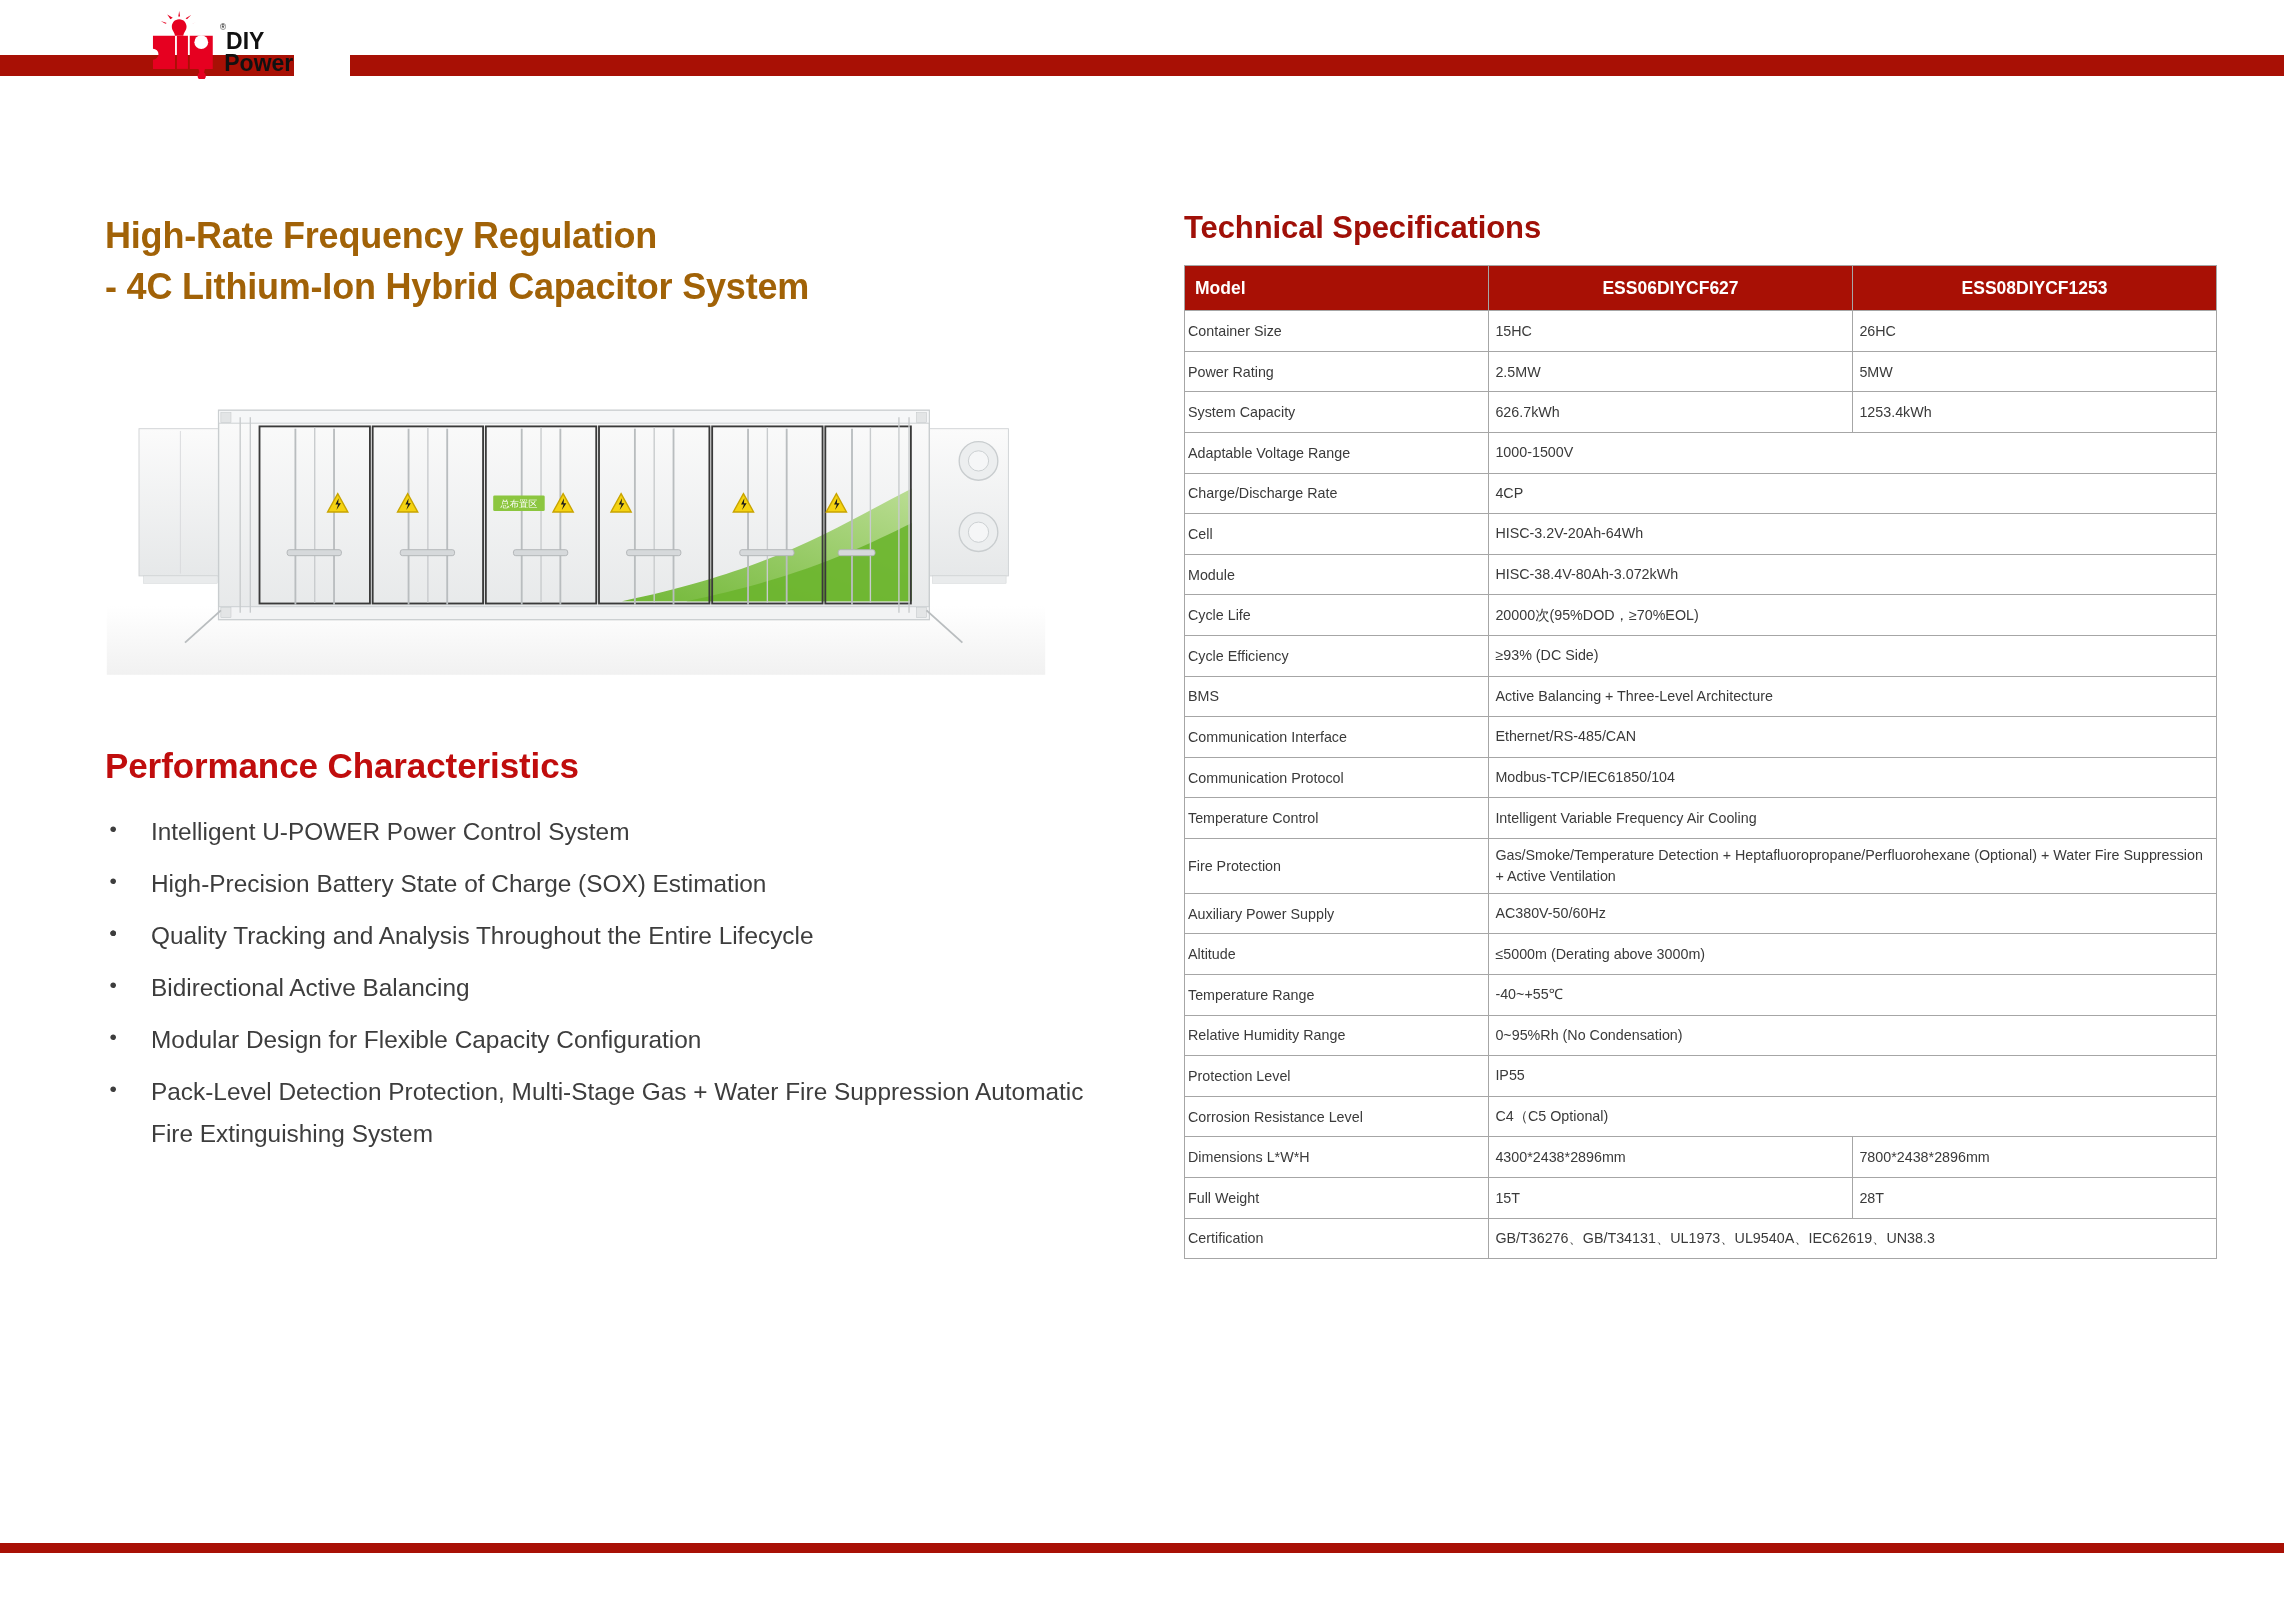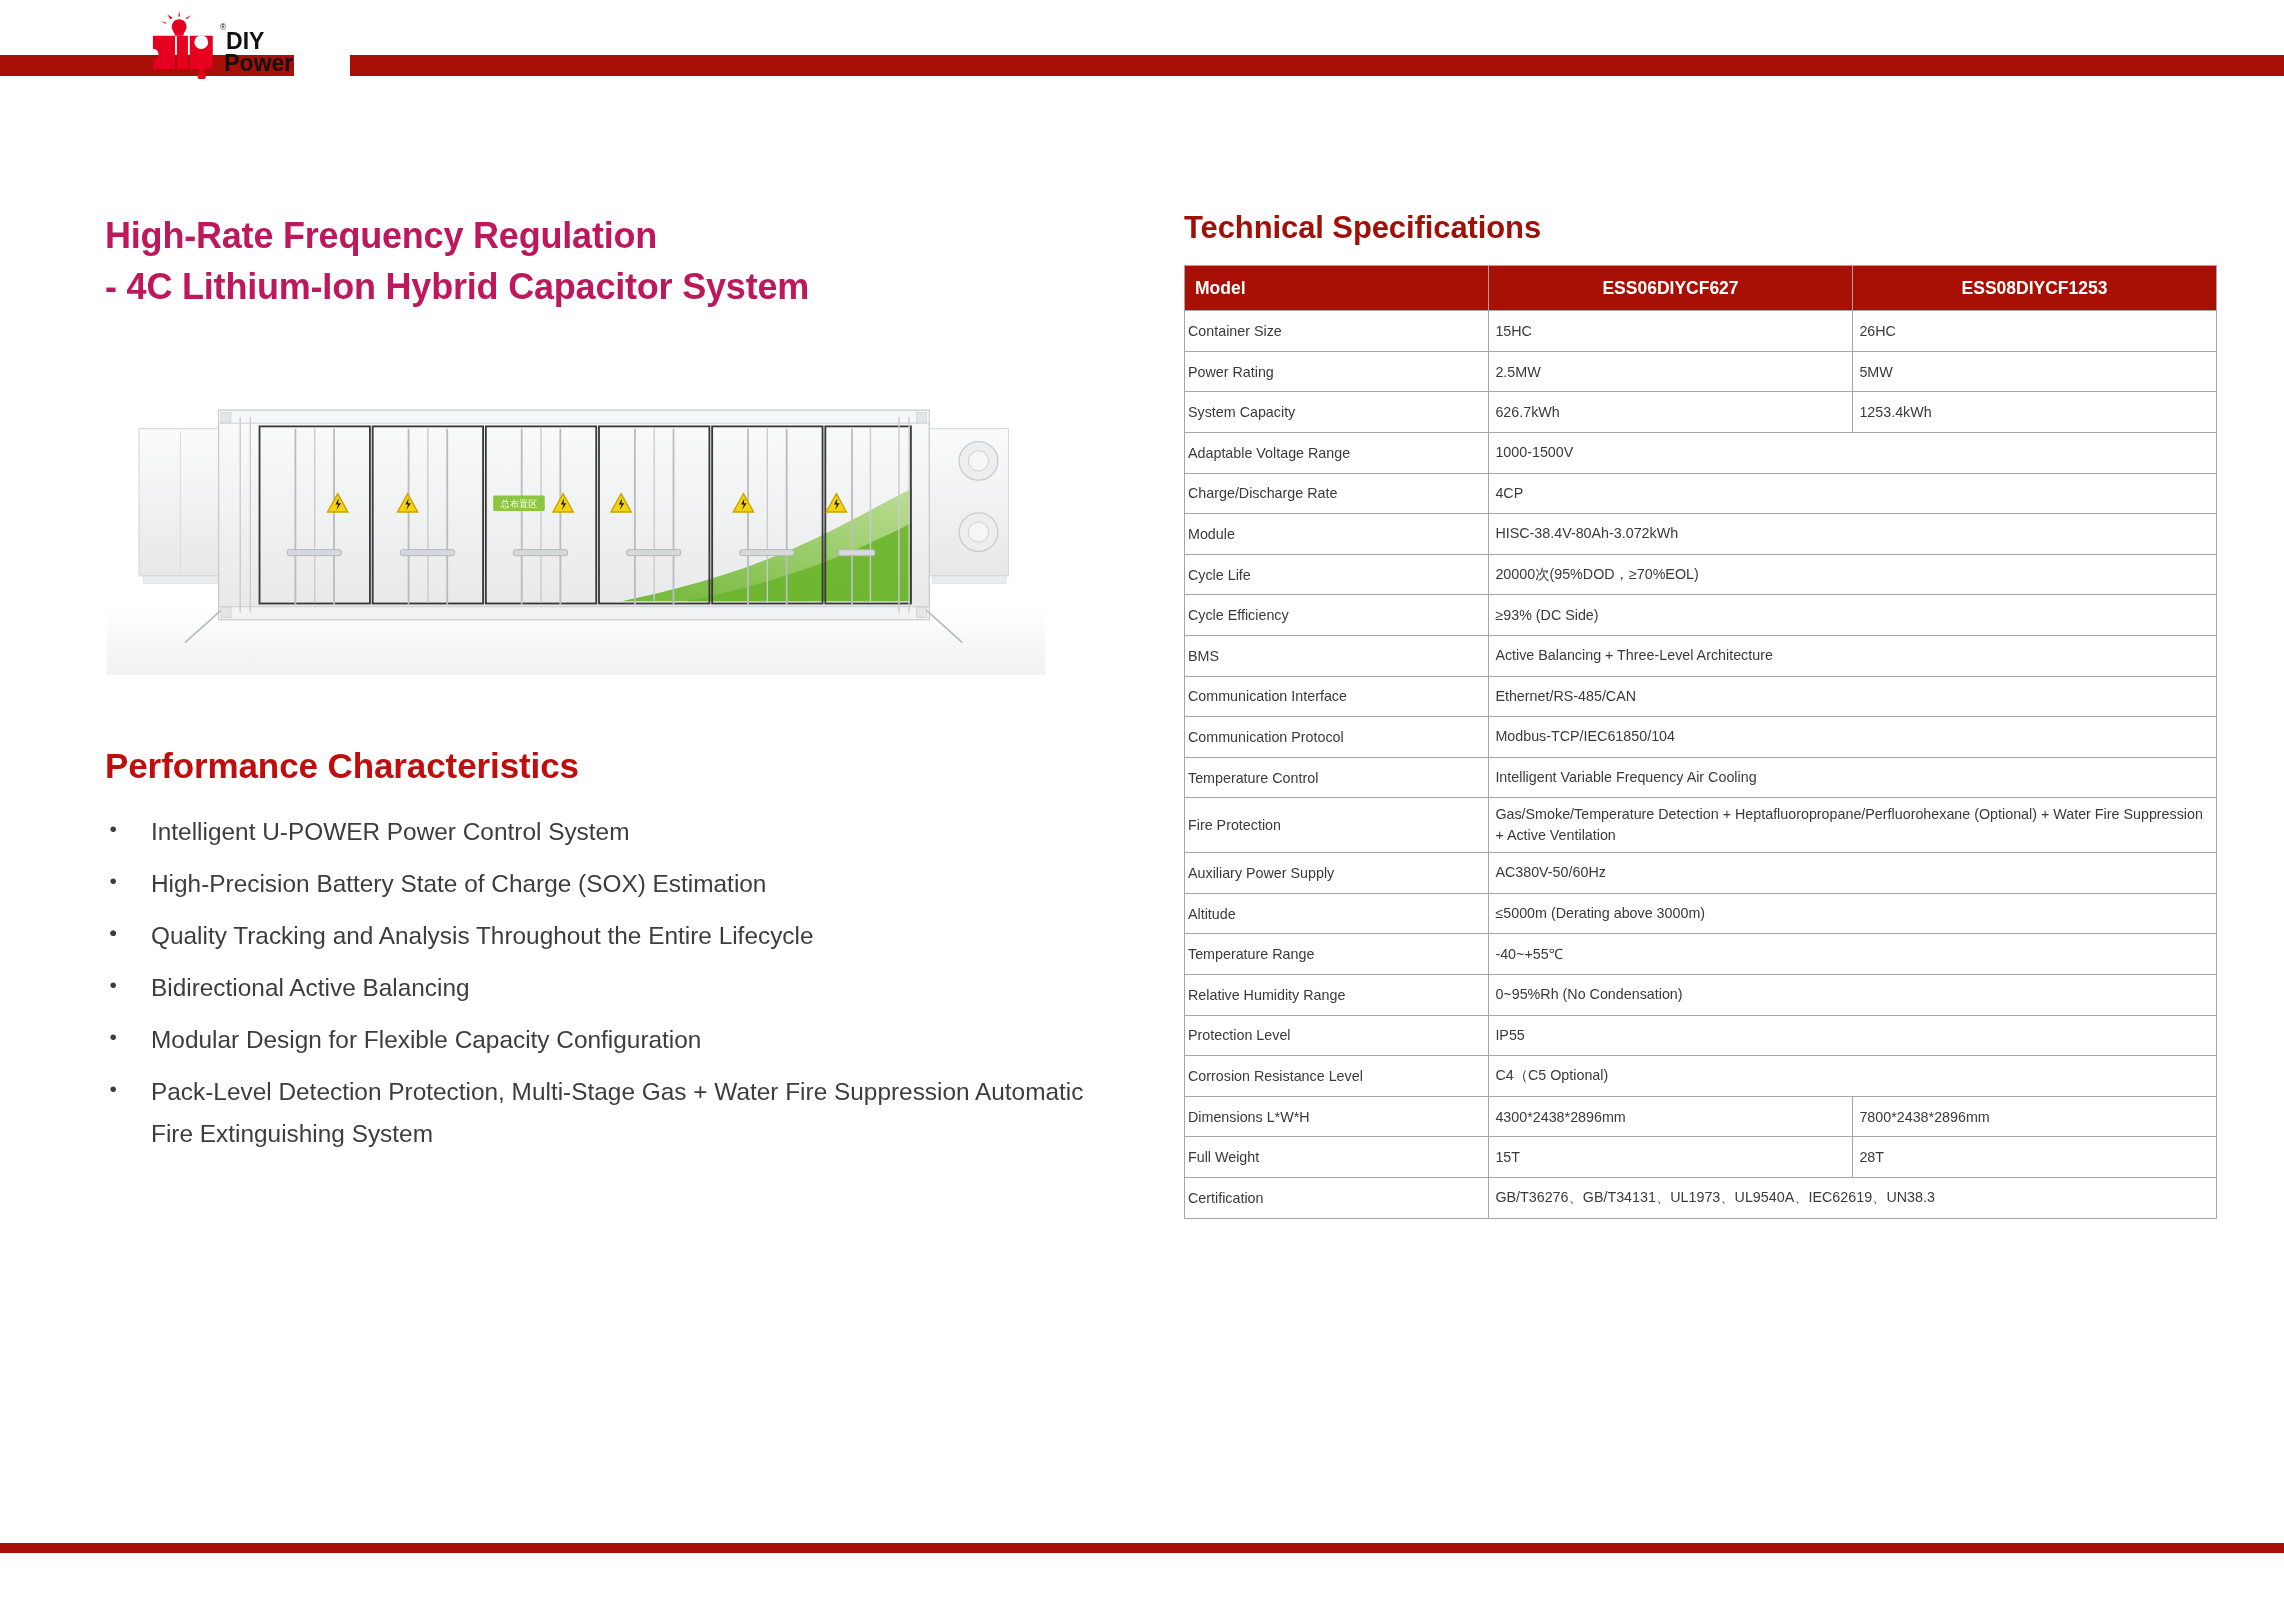--- a/index.html
+++ b/index.html
@@ -28,21 +28,21 @@
   
   .bottombar {
     position:absolute; left:0; bottom:63px; width:100%; height:10px;
     background:#a81005;
   }
 
   
   .left-col { position:absolute; left:105px; top:210px; width:1009px; }
 
   .main-title {
-    color:#be185d;
+    color:#a16207;
     font-size:36px;
     font-weight:bold;
     line-height:1.42;
     letter-spacing:-0.2px;
     margin:0;
   }
   .main-title .ln { display:block; }
 
   .product-figure {
     position:absolute; left:88px; top:385px; width:976px; height:299px;
@@ -332,20 +332,24 @@
         </tr>
         <tr>
           <td class="label">Adaptable Voltage Range</td>
           <td class="val multi" colspan="2">1000-1500V</td>
         </tr>
         <tr>
           <td class="label">Charge/Discharge Rate</td>
           <td class="val multi" colspan="2">4CP</td>
         </tr>
         <tr>
+          <td class="label">Cell</td>
+          <td class="val multi" colspan="2">HISC-3.2V-20Ah-64Wh</td>
+        </tr>
+        <tr>
           <td class="label">Module</td>
           <td class="val multi" colspan="2">HISC-38.4V-80Ah-3.072kWh</td>
         </tr>
         <tr>
           <td class="label">Cycle Life</td>
           <td class="val multi" colspan="2">20000次(95%DOD，≥70%EOL)</td>
         </tr>
         <tr>
           <td class="label">Cycle Efficiency</td>
           <td class="val multi" colspan="2">≥93% (DC Side)</td>

